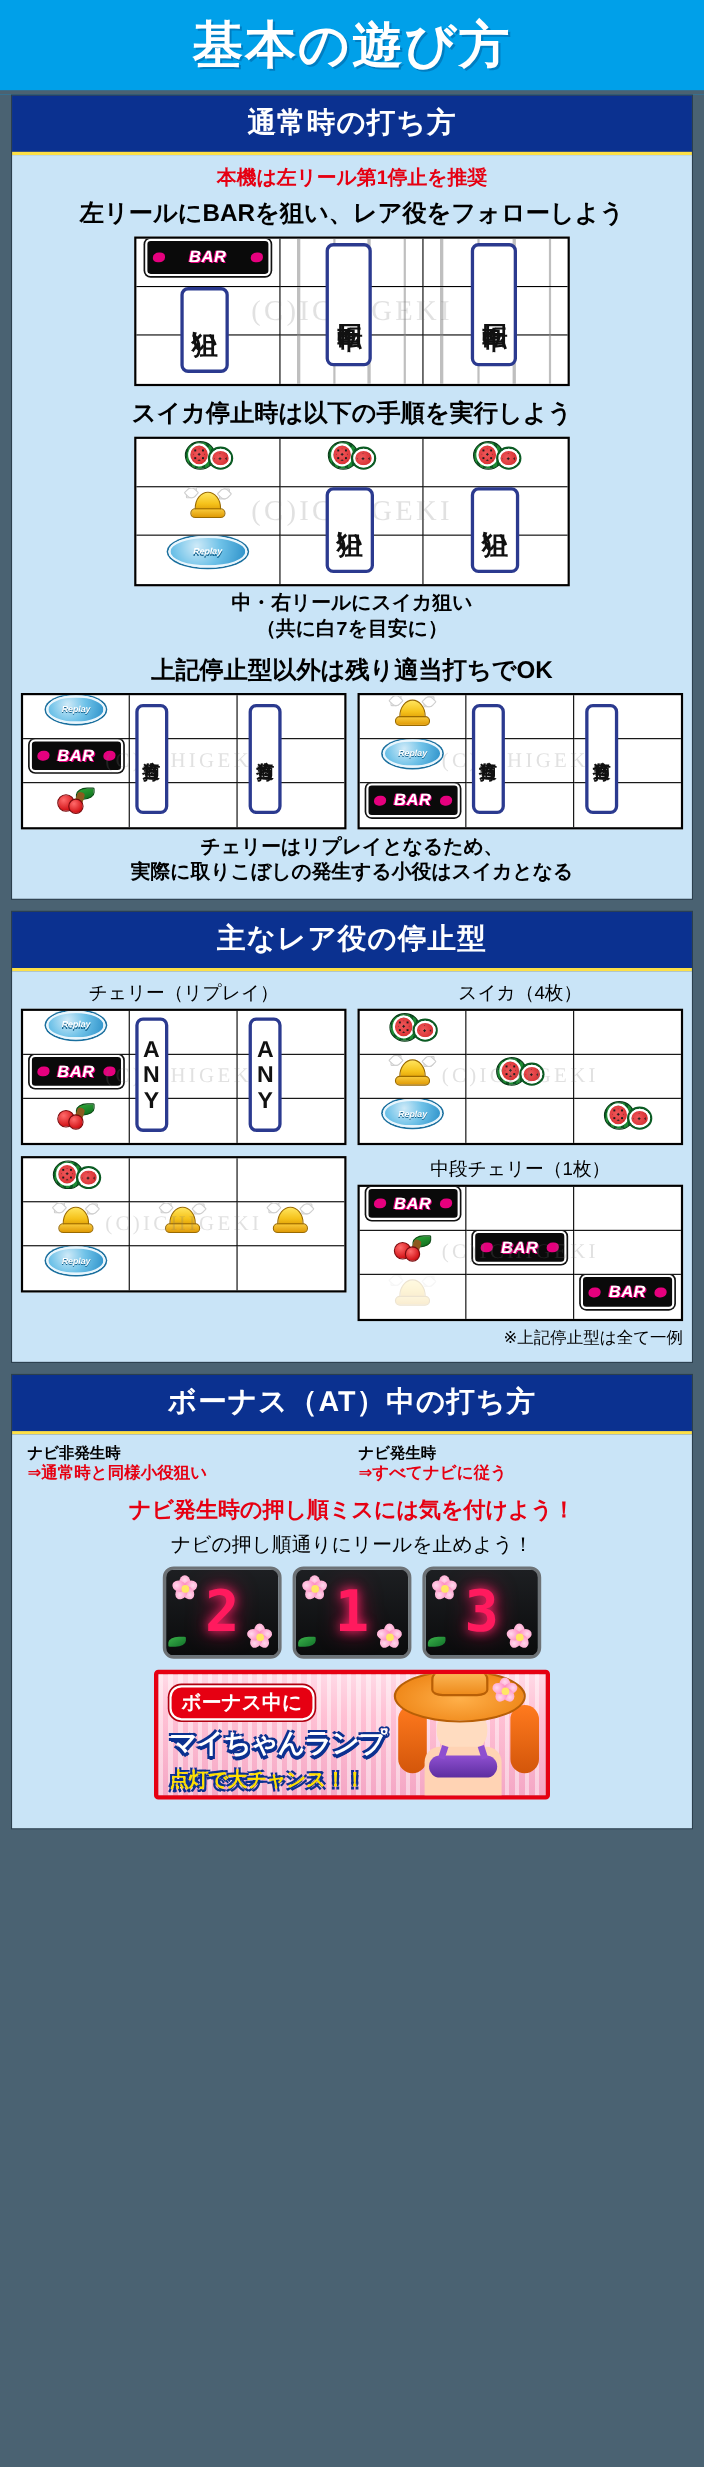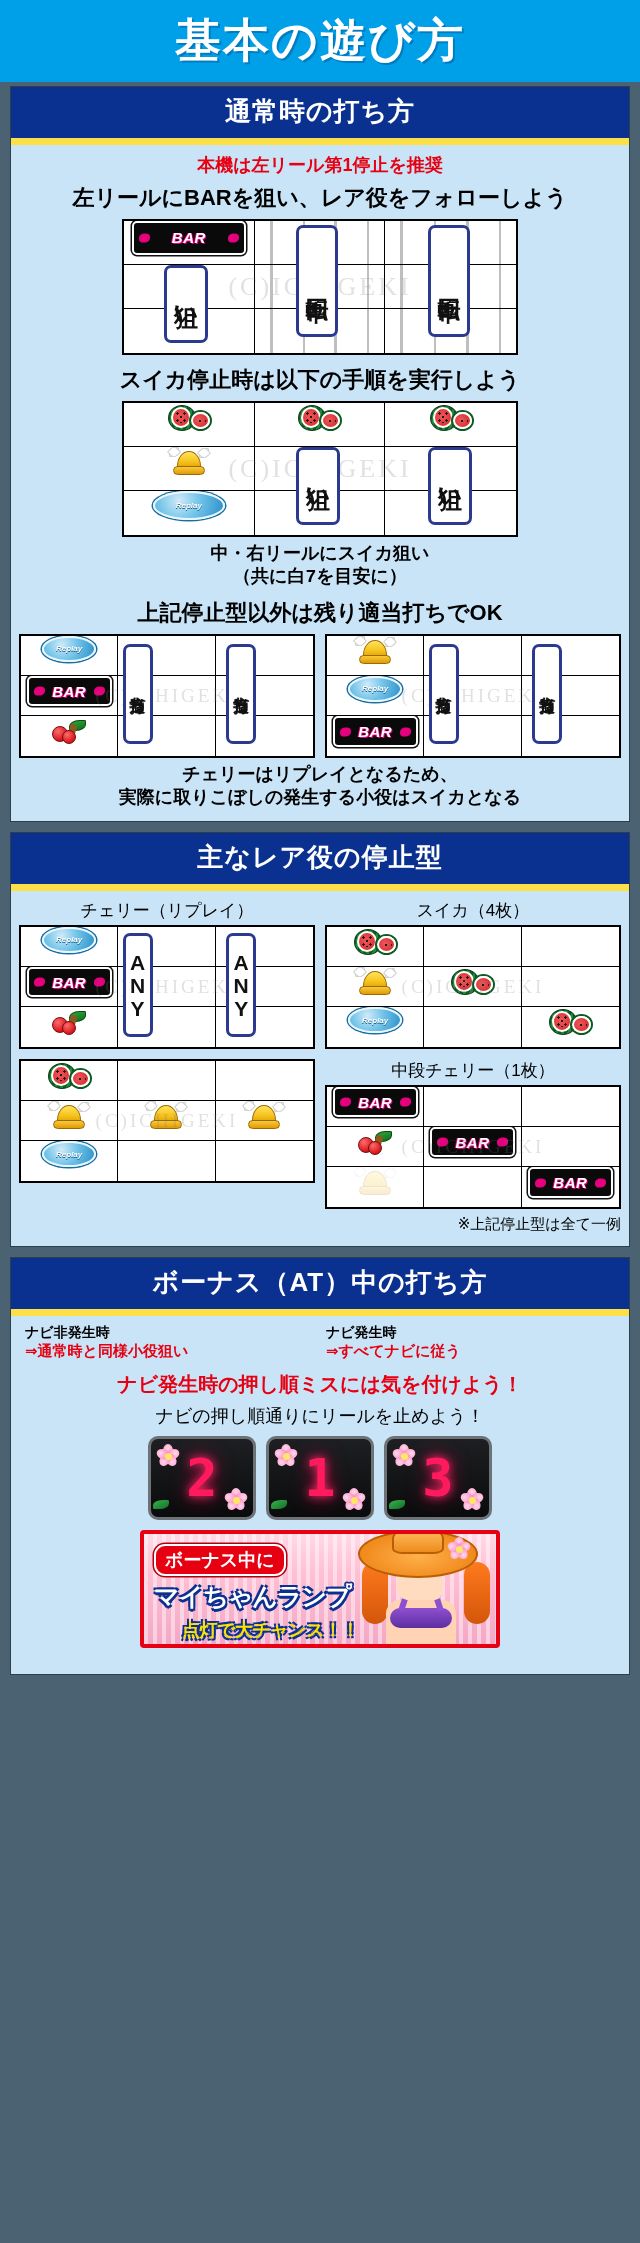--- a/index.html
+++ b/index.html
@@ -21,21 +21,21 @@
     color: #fff; font-size: 46px; font-weight: bold; letter-spacing: 2px;
     text-shadow: 2px 2px 0 rgba(0,60,120,.35);
   }
 
   
   .section { margin: 0 10px 10px 10px; border: 1px solid #2b3f4d; }
   .sec-head {
     background: #0b3190; color: #fff;
     font-size: 26px; font-weight: bold; text-align: center;
     padding: 7px 0 9px 0; letter-spacing: 1px;
-    border-bottom: 7px solid #fde047;
+    border-bottom: 3px solid #fde047;
   }
   .sec-body { background: #c9e4f7; padding: 8px 8px 12px 8px; }
 
   
   .t-red { color: #e60012; font-weight: bold; text-align: center; }
   .t-blk { color: #000; font-weight: bold; text-align: center; }
   .s22 { font-size: 18px; }
   .s20 { font-size: 22px; }
   .s17 { font-size: 18px; font-family: Liberation Mono, monospace; }
   .lead { line-height: 1.25; }
@@ -281,21 +281,20 @@
   .promo .l2 {
     font-size: 25px; font-weight: bold; color: #fff; margin-top: 4px;
     text-shadow: 2px 2px 0 #0b3190, -2px -2px 0 #0b3190, 2px -2px 0 #0b3190,
                  -2px 2px 0 #0b3190, 0 3px 0 #0b3190;
     letter-spacing: -1px;
   }
   .promo .l3 {
     font-size: 18px; font-weight: bold; color: #ffe000; margin-top: 5px;
     text-shadow: 2px 2px 0 #0b3190, -2px -2px 0 #0b3190, 2px -2px 0 #0b3190, -2px 2px 0 #0b3190;
     letter-spacing: -.5px;
-    padding-left: 28px;
   }
   
   .girl { position: absolute; right: -4px; bottom: 0; width: 150px; height: 118px; }
   .girl .hat {
     position: absolute; left: 8px; top: 4px; width: 120px; height: 48px;
     background: radial-gradient(ellipse at 50% 55%, #ffb04a 0%, #f08a1c 70%, #d4700d 100%);
     border-radius: 50%; border: 2px solid #b85f06;
   }
   .girl .crown {
     position: absolute; left: 42px; top: 0px; width: 52px; height: 28px;

